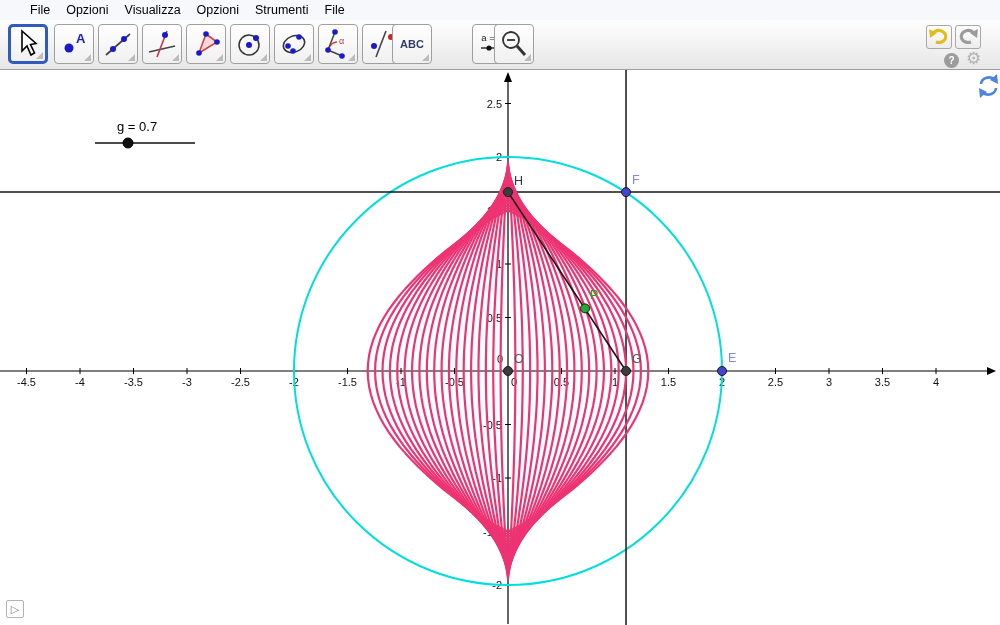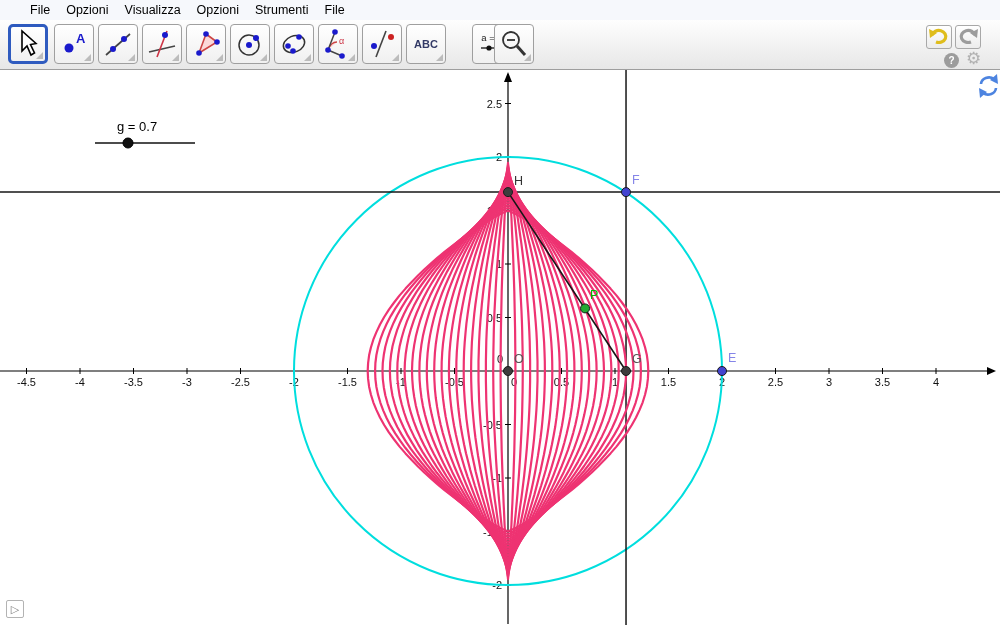--- a/index.html
+++ b/index.html
@@ -125,21 +125,21 @@
 
     <button class="tool-btn" style="left:362px">
       <svg width="32" height="32" viewBox="0 0 32 32">
         <line x1="20" y1="3" x2="10" y2="29" stroke="#444" stroke-width="1.6"></line>
         <circle cx="25" cy="9" r="3" fill="#cc2222"></circle>
           <circle cx="8" cy="18" r="3" fill="#1a1acc"></circle>
       </svg>
         <i class="dd"></i>
     </button>
 
-    <button class="tool-btn" style="left:406px">
+    <button class="tool-btn" style="left:392px">
       <svg width="34" height="32" viewBox="0 0 34 32">
         <text x="17" y="20" font-size="11" font-weight="bold" fill="#333a66" text-anchor="middle" font-family="Liberation Sans, sans-serif">ABC</text>
       </svg>
         <i class="dd"></i>
     </button>
 
     <button class="tool-btn" style="left:472px">
       <svg width="34" height="32" viewBox="0 0 34 32">
         <text x="17" y="13" font-size="9.5" fill="#222" text-anchor="middle" font-family="Liberation Sans, sans-serif">a = 2</text>
         <line x1="6" y1="20" x2="28" y2="20" stroke="#222" stroke-width="1.4"></line>

